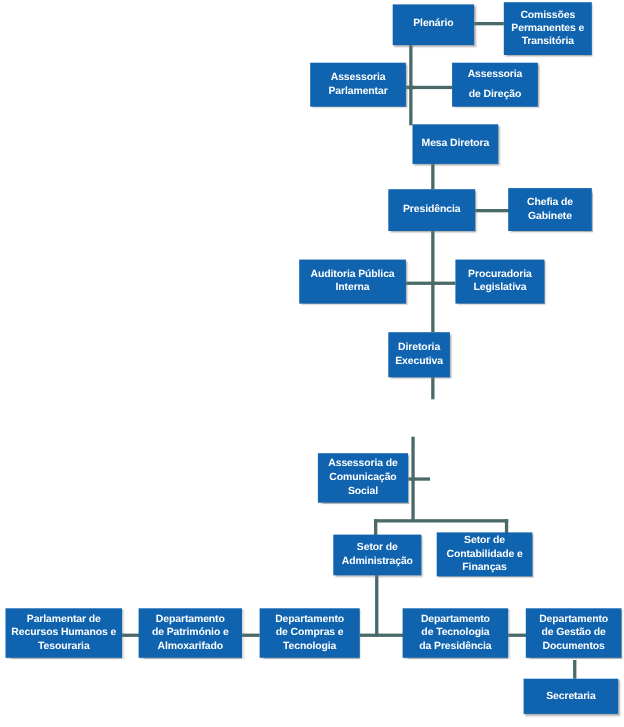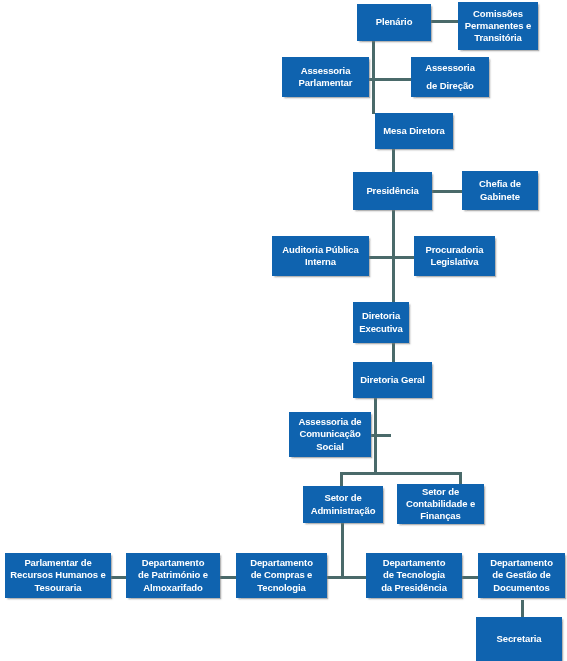--- a/index.html
+++ b/index.html
@@ -141,23 +141,20 @@
     </span>
   </div>
 
   <div class="node" style="left:353px; top:302px; width:56px; height:41px;">
     <span>
       <span style="display:block;">Diretoria</span>
       <span style="display:block;">Executiva</span>
     </span>
   </div>
 
-  <div class="node" style="left:353px; top:362px; width:79px; height:36px;">
-    <span>Diretoria Geral</span>
-  </div>
 
   <div class="node" style="left:289px; top:412px; width:82px; height:45px;">
     <span>
       <span style="display:block;">Assessoria de</span>
       <span style="display:block;">Comunicação</span>
       <span style="display:block;">Social</span>
     </span>
   </div>
 
   <div class="node" style="left:303px; top:486px; width:80px; height:37px;">
@@ -208,17 +205,17 @@
   </div>
 
   <div class="node" style="left:478px; top:553px; width:87px; height:45px;">
     <span>
       <span style="display:block;">Departamento</span>
       <span style="display:block;">de Gestão de</span>
       <span style="display:block;">Documentos</span>
     </span>
   </div>
 
-  <div class="node" style="left:476px; top:617px; width:86px; height:44px;">
+  <div class="node" style="left:476px; top:617px; width:86px; height:32px;">
     <span>Secretaria</span>
   </div>
 
 </div>
 
 </body></html>

